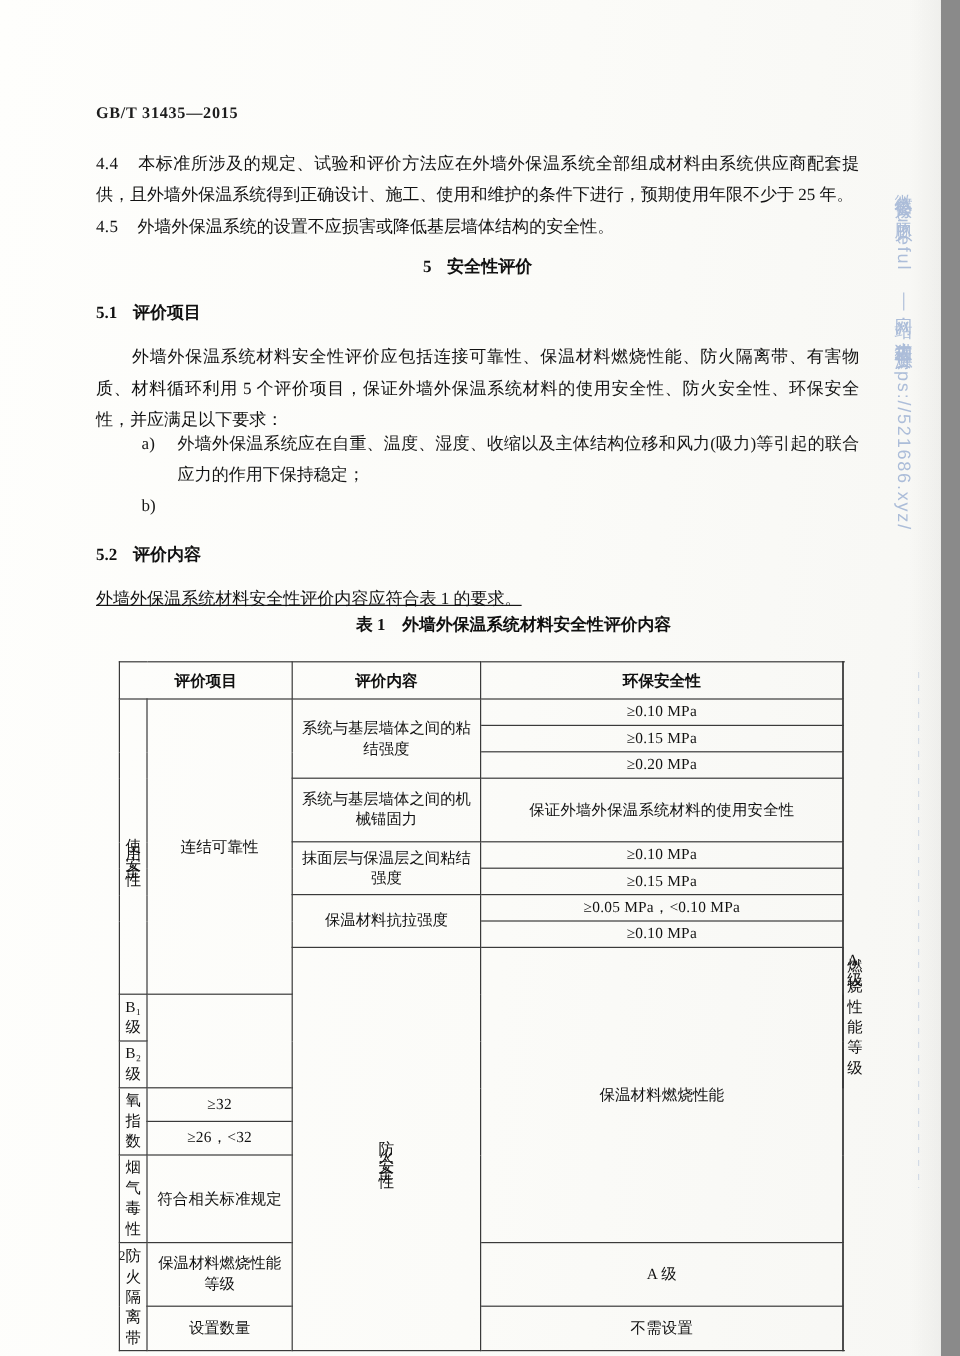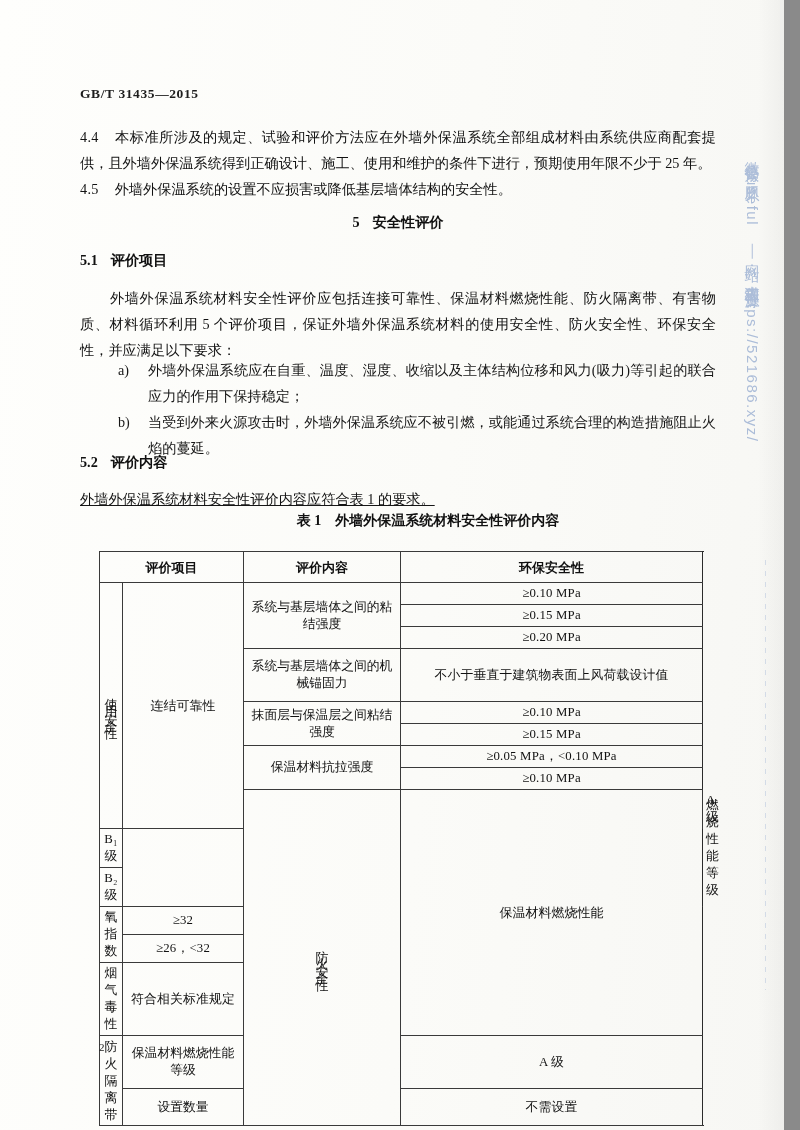--- a/index.html
+++ b/index.html
@@ -241,21 +241,20 @@
     <div class="body-block" style="top:357px;">
       <div class="list-item">
         <div class="marker">a)</div>
         <div class="itext">外墙外保温系统应在自重、温度、湿度、收缩以及主体结构位移和风力(吸力)等引起的联合应力的作用下保持稳定；</div>
       </div>
     </div>
 
     <div class="body-block" style="top:409px;">
       <div class="list-item">
         <div class="marker">b)</div>
-        <div class="itext">当受到外来火源攻击时，外墙外保温系统应不被引燃，或能通过系统合理的构造措施阻止火焰的蔓延。</div>
       </div>
     </div>
 
     <div class="body-block" style="top:453px;">
       <div class="heading"><span>5.2</span><span class="hgap"></span><span>评价内容</span></div>
     </div>
 
     <div class="body-block" style="top:486px;text-decoration:underline;">
       <div class="para">外墙外保温系统材料安全性评价内容应符合表 1 的要求。</div>
     </div>
@@ -289,21 +288,21 @@
           </tr>
           <tr>
             <td class="val">≥0.15 MPa</td>
           </tr>
           <tr>
             <td class="val">≥0.20 MPa</td>
           </tr>
 
           <tr>
             <td class="sub" style="height:48px">系统与基层墙体之间的机械锚固力</td>
-            <td class="val">不小于垂直于建筑物表面上风荷载设计值</td>
+            <td class="val">保证外墙外保温系统材料的使用安全性</td>
           </tr>
 
           <tr>
             <td class="sub" rowspan="2">抹面层与保温层之间粘结强度</td>
             <td class="val">≥0.10 MPa</td>
           </tr>
           <tr>
             <td class="val">≥0.15 MPa</td>
           </tr>
 

